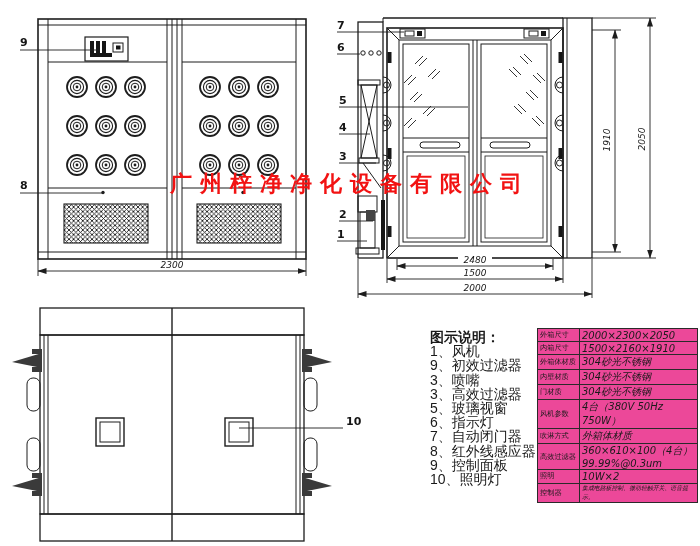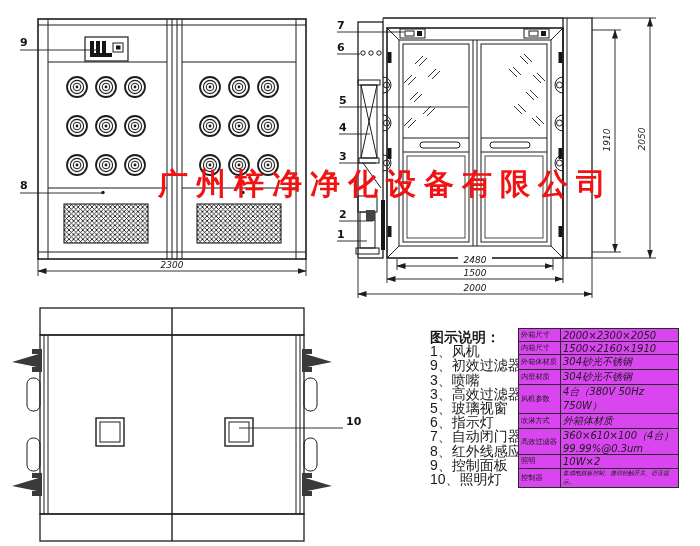--- a/index.html
+++ b/index.html
@@ -5,26 +5,26 @@
   *{margin:0;padding:0;box-sizing:border-box}
   html,body{width:700px;height:546px;background:#fff;overflow:hidden;
     font-family:"Liberation Sans","DejaVu Sans",sans-serif;color:#111}
   .canvas{position:absolute;left:0;top:0;width:700px;height:546px;background:#fff}
   svg.draw{position:absolute;left:0;top:0}
   .txt{position:absolute;white-space:nowrap;color:#151515}
   .plabel{font-weight:bold;font-size:11px;font-family:"DejaVu Sans",sans-serif;line-height:11px}
   .dim{font-style:italic;font-size:9px;line-height:9px;text-align:center;
     font-family:"DejaVu Sans",sans-serif;background:#fff}
   .vdim{transform:rotate(-90deg);transform-origin:center center;height:10px}
-  .watermark{left:158px;top:171px;width:384px;text-align:center;font-size:30px;line-height:26px;
+  .watermark{left:158px;top:171px;width:384px;text-align:center;font-size:22px;line-height:26px;
     font-weight:bold;letter-spacing:8px;color:#f21212;z-index:5;font-family:"DejaVu Sans",sans-serif}
   .legend{left:430px;top:330px;font-size:14px;line-height:14.2px;color:#1a1a1a}
   .legend .title{font-weight:bold}
-  table.spec{position:absolute;left:518px;top:328px;border-collapse:collapse;
-    font-size:7.2px;color:#1a1a1a;background:#d946ef}
+  table.spec{position:absolute;left:537px;top:328px;border-collapse:collapse;
+    font-size:7.2px;color:#1a1a1a;background:#ec4899}
   .spec td{border:1px solid #2a2a2a;padding:0 2px;height:13.2px;vertical-align:middle}
   .spec td.lb{width:42px;max-width:42px;overflow:hidden}
   .spec td.vl{width:118px;font-style:italic;font-size:10px;font-family:"DejaVu Sans",sans-serif}
   .spec td.vl.small{font-size:5.9px}
 </style>
 </head>
 <body>
 
 <div class="canvas">
 
@@ -339,20 +339,24 @@
         </tr>
     <tr>
           <td class="lb">外箱体材质</td>
           <td class="vl">304砂光不锈钢</td>
         </tr>
     <tr>
           <td class="lb">内壁材质</td>
           <td class="vl">304砂光不锈钢</td>
         </tr>
     <tr>
+          <td class="lb">门材质</td>
+          <td class="vl">304砂光不锈钢</td>
+        </tr>
+    <tr>
           <td class="lb">风机参数</td>
           <td class="vl">4台（380V 50Hz  750W）</td>
         </tr>
     <tr>
           <td class="lb">吹淋方式</td>
           <td class="vl">外箱体材质</td>
         </tr>
     <tr>
           <td class="lb">高效过滤器</td>
           <td class="vl">

